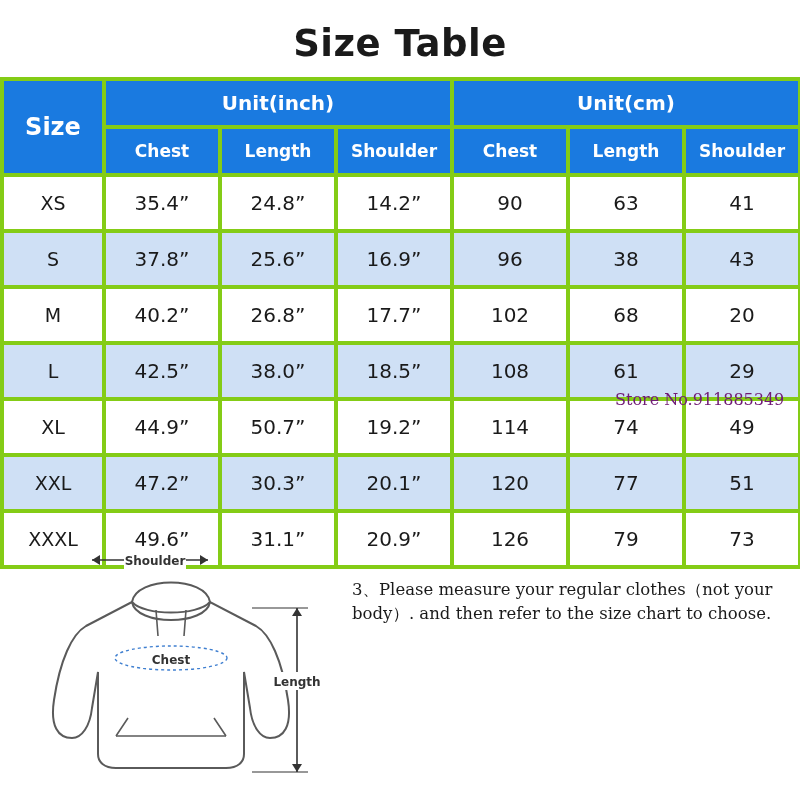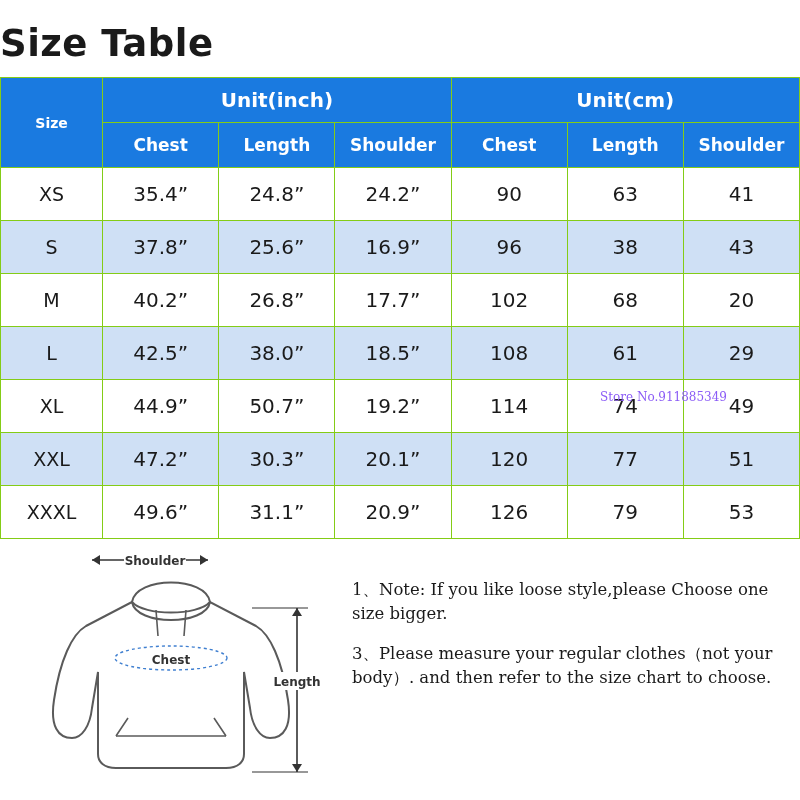--- a/index.html
+++ b/index.html
@@ -16,78 +16,79 @@
   }
 
   .page {
     width: 800px;
     height: 800px;
     position: relative;
   }
 
   
   .title {
+    text-align: center;
     font-size: 37px;
     font-weight: bold;
     color: #1a1a1a;
     letter-spacing: 0.5px;
     padding-top: 22px;
     padding-bottom: 12px;
     font-family: "DejaVu Sans", sans-serif;
   }
 
   
   table.size-table {
     border-collapse: collapse;
     width: 800px;
     table-layout: fixed;
   }
   table.size-table td, table.size-table th {
-    border: 1px solid #84cc16;
+    border: 4px solid #84cc16;
     text-align: center;
     font-family: "DejaVu Sans", sans-serif;
   }
   .hdr-blue {
     background: #1a7ae0;
     color: #ffffff;
     font-weight: bold;
   }
   .hdr-unit {
     font-size: 20px;
     height: 42px;
   }
   .hdr-sub {
     font-size: 17px;
     height: 42px;
   }
   .hdr-size {
-    font-size: 14px;
+    font-size: 24px;
     margin-left: 32px;
   }
   tbody td {
     font-size: 20px;
     height: 50px;
     color: #1a1a1a;
     border: 1px solid #ffffff;
   }
   tr.row-white td { background: #ffffff; }
   tr.row-alt td { background: #cfe0f5; }
   td.col-size { font-size: 19px; }
 
   
   col.c-size { width: 102px; }
   col.c-val  { width: 116px; }
 
   
   .watermark {
     position: absolute;
-    left: 600px;
+    left: 615px;
     top: 390px;
-    font-size: 12px;
-    color: #8b5cf6;
+    font-size: 16px;
+    color: #701a75;
     font-family: "DejaVu Serif", serif;
     white-space: nowrap;
   }
 
   
   .lower {
     position: absolute;
     top: 528px;
     left: 0;
     width: 800px;
@@ -150,21 +151,21 @@
         <th class="hdr-blue hdr-sub">Chest</th>
         <th class="hdr-blue hdr-sub">Length</th>
         <th class="hdr-blue hdr-sub">Shoulder</th>
       </tr>
     </thead>
     <tbody>
       <tr class="row-white">
         <td class="col-size">XS</td>
         <td>35.4”</td>
         <td>24.8”</td>
-        <td>24.2”</td>
+        <td>14.2”</td>
         <td>90</td>
         <td>63</td>
         <td>41</td>
       </tr>
       <tr class="row-alt">
         <td class="col-size">S</td>
         <td>37.8”</td>
         <td>25.6”</td>
         <td>16.9”</td>
         <td>96</td>
@@ -207,21 +208,21 @@
         <td>77</td>
         <td>51</td>
       </tr>
       <tr class="row-white">
         <td class="col-size">XXXL</td>
         <td>49.6”</td>
         <td>31.1”</td>
         <td>20.9”</td>
         <td>126</td>
         <td>79</td>
-        <td>53</td>
+        <td>73</td>
       </tr>
     </tbody>
   </table>
 
   <div class="watermark">Store No.911885349</div>
 
   <div class="lower">
 
     <div class="diagram">
       <svg width="320" height="260" viewBox="0 0 320 260">
@@ -263,18 +264,17 @@
           <polyline points="272,224 277,232 282,224" fill="#333333" stroke="none"></polyline>
           <line x1="232" y1="68" x2="288" y2="68" stroke-width="1.2"></line>
           <line x1="232" y1="232" x2="288" y2="232" stroke-width="1.2"></line>
         </g>
         <rect x="248" y="132" width="58" height="18" fill="#ffffff" stroke="none"></rect>
         <text class="length-label" x="277" y="146" text-anchor="middle">Length</text>
       </svg>
     </div>
 
     <div class="notes">
-      <p>1、Note: If you like loose style,please Choose one size bigger.</p>
       <p>3、Please measure your regular clothes（not your body）. and then refer to the size chart to choose.</p>
     </div>
 
   </div>
 </div>
 
 </body></html>

